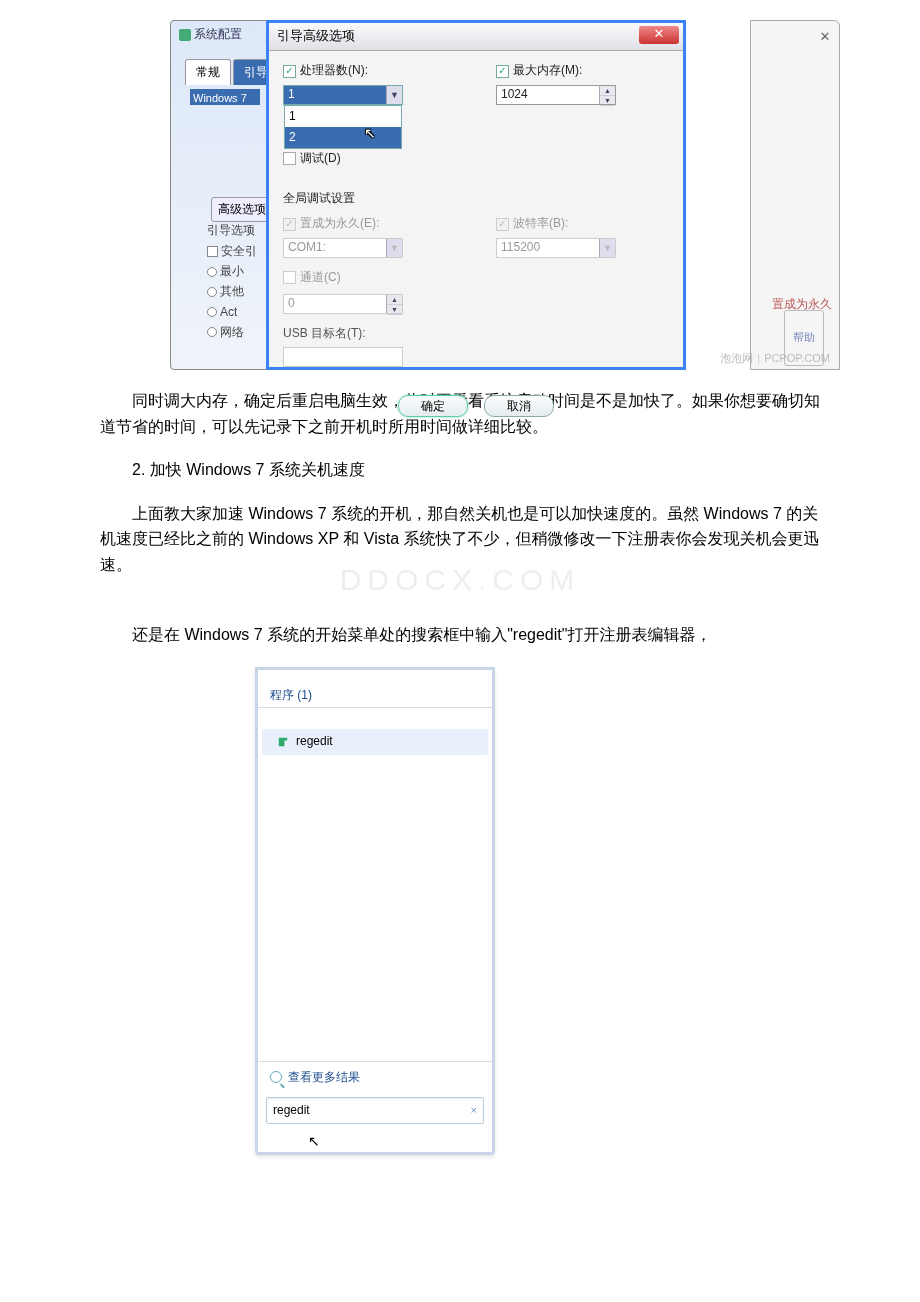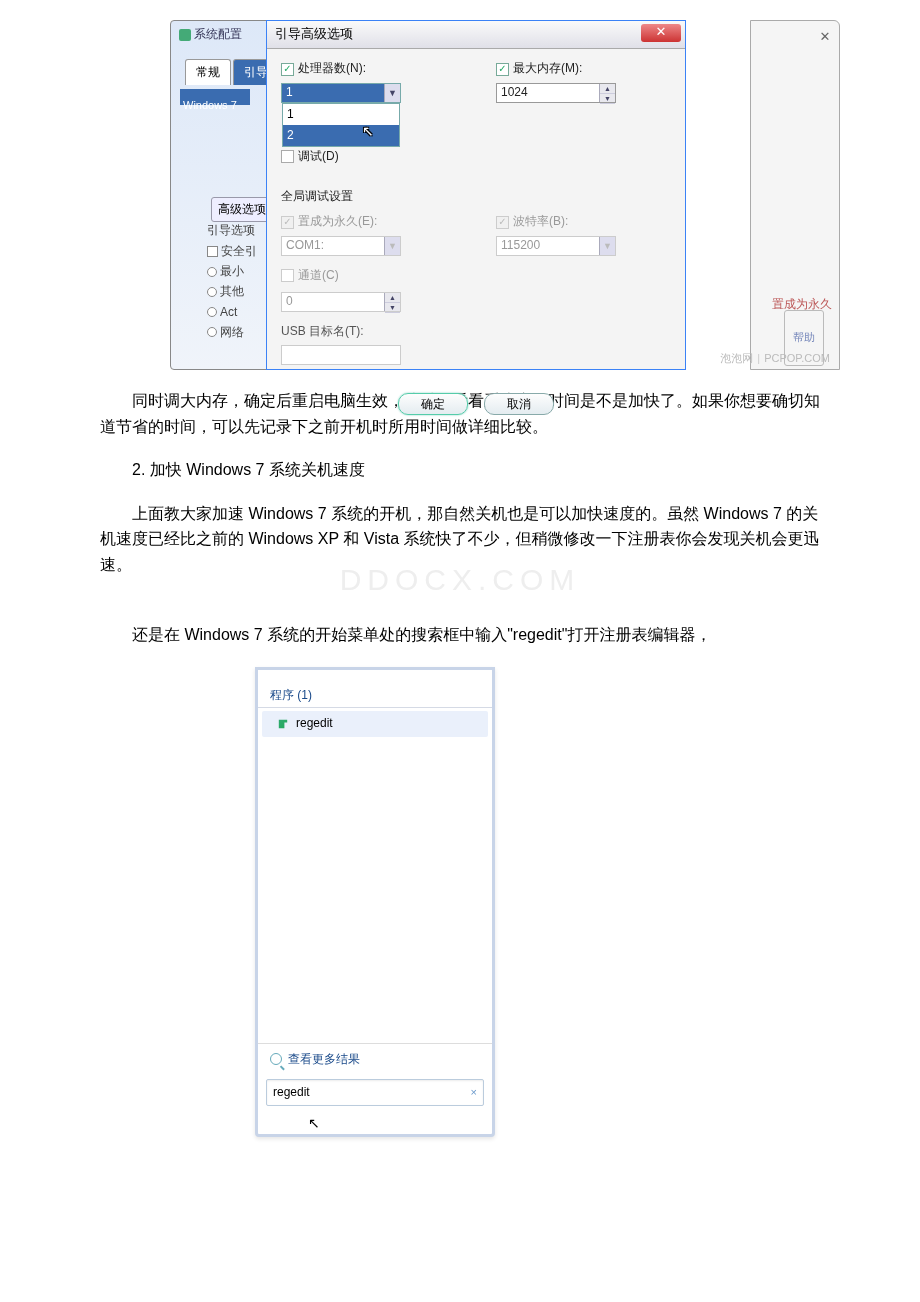--- a/index.html
+++ b/index.html
@@ -9,29 +9,29 @@
     
     .dialog-container { margin: 20px auto 0; width: 580px; position: relative; }
     .dialog-bg { position: absolute; left: 0; top: 0; width: 110px; height: 350px; background: linear-gradient(to bottom, #dde8f8, #f0f4fa); border: 1px solid #888; border-radius: 4px; }
     .dialog-bg-right { position: absolute; right: -90px; top: 0; width: 90px; height: 350px; background: #f5f5f5; border: 1px solid #aaa; border-top-right-radius: 6px;}
     .dialog-bg-close { position:absolute; right:4px; top:6px; width:20px; height:16px; text-align:center; color:#666; font-size:13px;}
     .bg-title { position: absolute; left: 8px; top: 4px; font-size: 12px; color: #335; display:flex; align-items:center; gap:3px;}
     .bg-icon{width:12px;height:12px;background:#4a7;border-radius:2px;}
     .bg-tabs { position: absolute; left: 14px; top: 38px; display: flex; gap: 2px; font-size: 12px; }
     .bg-tab { padding: 3px 10px; background: #fff; border: 1px solid #999; border-bottom: none; border-radius: 3px 3px 0 0; }
     .bg-tab.sel { background: #3a6cb0; color: #fff; }
-    .bg-list { position: absolute; left: 9px; top: 68px; width: 70px; height: 16px; background: #3a6cb0; color: #fff; font-size: 11px; padding: 8px 3px; }
+    .bg-list { position: absolute; left: 19px; top: 68px; width: 70px; height: 16px; background: #3a6cb0; color: #fff; font-size: 11px; padding: 1px 3px; }
     .bg-btn { position: absolute; left: 40px; font-size: 12px; background: #eef; border: 1px solid #99a; padding: 2px 6px; border-radius: 3px; }
     .bg-boot-group { position: absolute; left: 36px; top: 306px; font-size: 12px; color: #444; }
     .bg-boot-row { display: flex; align-items: center; gap: 3px; margin: 1px 0; white-space:nowrap;}
     .bg-radio { width: 10px; height: 10px; border: 1px solid #888; border-radius: 50%; background: #fff; }
     .bg-check { width: 11px; height: 11px; border: 1px solid #888; background: #fff; }
     .side-text { position: absolute; right: -82px; top: 275px; font-size: 12px; color: #b55; }
     
-    .dialog-main { position: relative; left: 96px; top: 0; width: 420px; height: 350px; background: #f4f4f4; border: 1px solid #3b82f6; }
+    .dialog-main { position: relative; left: 96px; top: 0; width: 420px; height: 350px; background: #f4f4f4; border: 3px solid #3b82f6; }
     .dlg-titlebar { height: 28px; background: linear-gradient(to bottom, #fafafa, #e0e0e8); display: flex; align-items: center; padding: 0 8px; font-size: 13px; border-bottom: 1px solid #aaa; position: relative; }
     .dlg-close { position: absolute; right: 4px; top: 3px; width: 40px; height: 18px; background: linear-gradient(to bottom, #e88, #c33); color: #fff; border-radius: 3px; text-align: center; font-size: 13px; line-height: 16px; }
     .dlg-body { padding: 10px 14px; font-size: 12px; color: #222; }
     .dlg-row { display: flex; gap: 40px; margin-bottom: 6px; }
     .dlg-col { flex: 1; }
     .chk { display: inline-flex; align-items: center; gap: 4px; }
     .chk-box { width: 13px; height: 13px; border: 1px solid #7a9; background: #fff; display: inline-flex; align-items: center; justify-content: center; font-size: 10px; color: #2a6; }
     .chk-box.off { border-color: #aaa; color: transparent; }
     .chk-box.dis { border-color: #ccc; background: #f0f0f0; color:#bbb;}
     .combo { width: 120px; height: 20px; border: 1px solid #7aa; background: #fff; display: flex; align-items: center; padding: 0 4px; position: relative; font-size: 12px; }
@@ -51,21 +51,21 @@
     .watermark1 { position: absolute; right: -80px; bottom: 2px; font-size: 11px; color: #bbb; display:flex; gap:4px; align-items:center;}
     .wm-sep{color:#ccc;}
     .bg-helpbtn { position:absolute; right:-74px; bottom: 4px; font-size:11px; padding:18px 8px; border:1px solid #bbb; border-radius:3px; color:#78b;}
     
     .para { margin: 18px 0 0; text-indent: 2em; }
     
     .docwm { text-align: center; margin-top: -22px; color: #eee; font-size: 30px; letter-spacing: 6px; font-family: Arial; position: relative; z-index: -1; }
     
     
     .start-panel { width: 240px; margin: 20px auto 40px 155px; border: 3px solid #c8d4e8; border-radius: 0 0 4px 4px; background: #fff; font-size: 12px; padding-top: 14px; box-shadow: 0 2px 4px rgba(0,0,0,0.1); }
-    .sp-header { color: #1a4a8a; padding: 2px 12px 2px; border-bottom: 1px solid #d5dae5; margin-bottom: 3px; }
+    .sp-header { color: #1a4a8a; padding: 2px 12px 2px; border-bottom: 1px solid #d5dae5; margin-bottom: 21px; }
     .sp-item { display: flex; align-items: center; gap: 6px; padding: 3px 14px; background: #eaf0fb; margin: 0 4px; border-radius: 2px; }
     .sp-icon { width: 14px; height: 14px; display: inline-flex; align-items: center; justify-content: center; }
     .reg-icon{background:linear-gradient(135deg,#3a7,#2a5);width:14px;height:14px;clip-path:polygon(20% 20%,80% 20%,80% 40%,60% 40%,60% 80%,20% 80%)}
     .sp-gap { height: 300px; }
     .sp-more { display: flex; align-items: center; gap: 6px; padding: 6px 12px 10px; color: #1a4a8a; border-top: 1px solid #ddd; margin-top: 6px; }
     .mag-icon { width: 12px; height: 12px; border: 1.5px solid #6ab; border-radius: 50%; position: relative; }
     .mag-icon::after { content: ''; position: absolute; right: -4px; bottom: -4px; width: 5px; height: 1.5px; background: #6ab; transform: rotate(45deg); }
     .sp-search { margin: 0 8px 8px; border: 1px solid #bcd; border-radius: 2px; padding: 3px 6px; display: flex; align-items: center; justify-content: space-between; background: #fff; box-shadow: inset 0 1px 2px rgba(0,0,0,0.08);}
     .sp-x { color: #6a99cb; font-size: 11px; }
     .sp-cursor { font-size: 14px; color: #000; margin-left: 50px; margin-top:-2px; }

